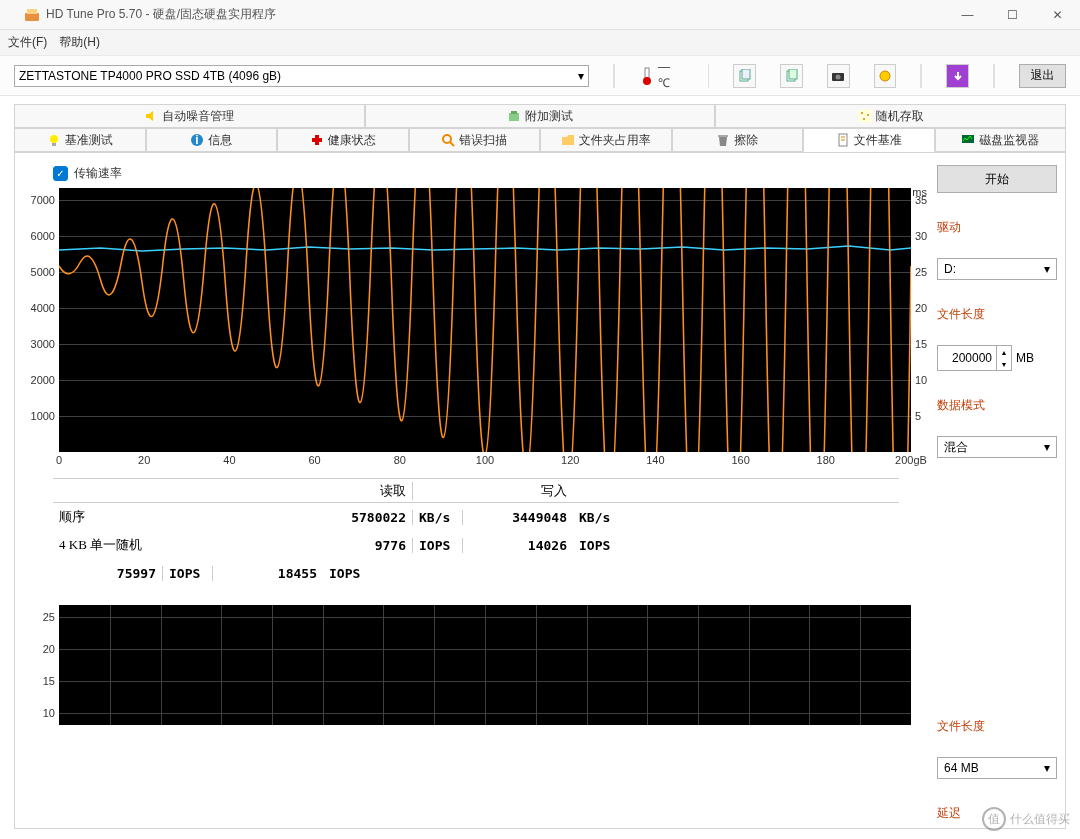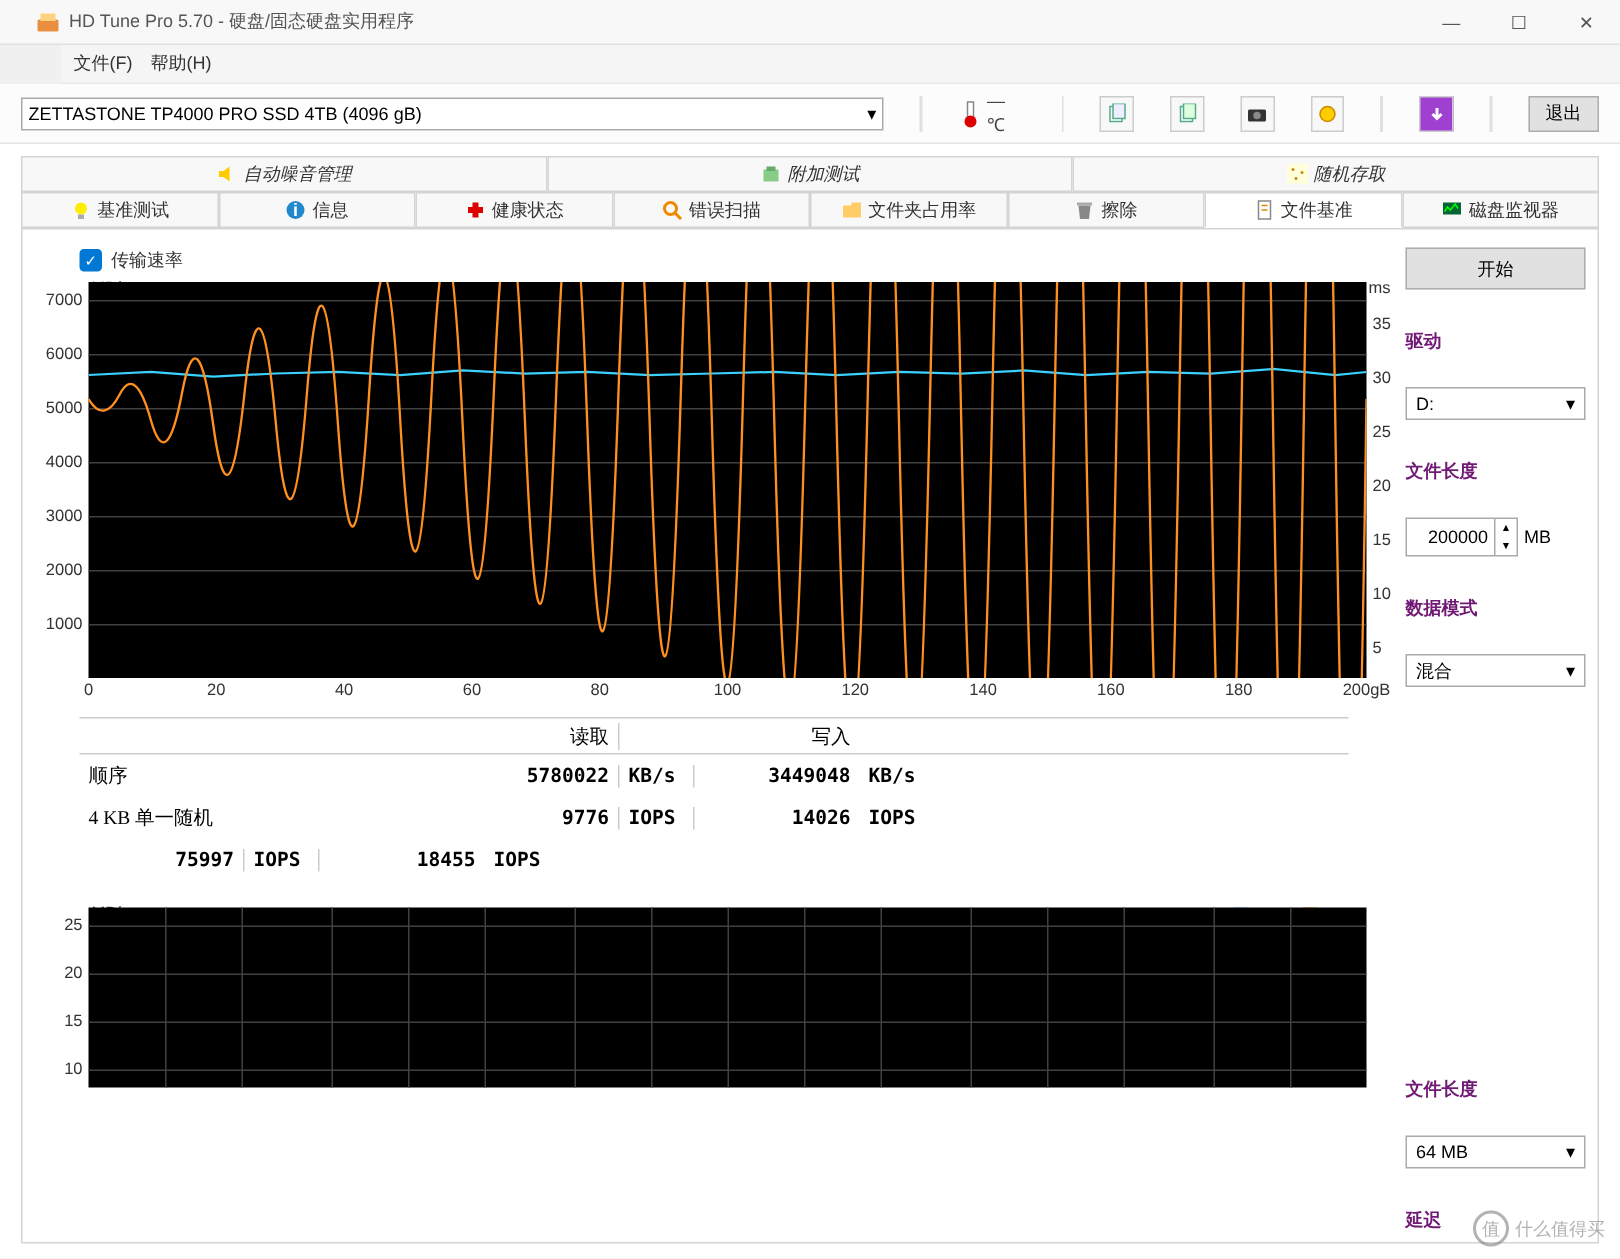--- a/index.html
+++ b/index.html
@@ -2,45 +2,45 @@
 <html><head>
 <meta charset="utf-8">
 <style>
 * { box-sizing: border-box; margin: 0; padding: 0; font-family: "Microsoft YaHei", sans-serif; font-size: 12px; }
 body { background: #f0f0f0; width: 1080px; height: 839px; overflow: hidden; position: relative; }
 .titlebar { background: #f8f8f8; height: 30px; display: flex; align-items: center; padding-left: 24px; border-bottom: 1px solid #e0e0e0; }
 .titlebar .icon { width: 16px; height: 16px; margin-right: 6px; }
 .titlebar .title { color: #555; flex: 1; }
 .winbtns { display: flex; height: 100%; }
 .winbtn { width: 45px; display: flex; align-items: center; justify-content: center; color: #555; }
-.menubar { background: #f5f5f5; height: 26px; display: flex; align-items: center; padding: 0 8px; gap: 12px; color: #333; border-bottom: 1px solid #e8e8e8; margin-left: 41px; }
+.menubar { background: #f5f5f5; height: 26px; display: flex; align-items: center; padding: 0 8px; gap: 12px; color: #333; border-bottom: 1px solid #e8e8e8; }
 .toolbar { background: #fcfcfc; height: 40px; display: flex; align-items: center; padding: 0 14px; gap: 24px; border-bottom: 1px solid #e5e5e5; }
 .drive-select { width: 610px; height: 22px; border: 1px solid #aaa; background: #fff; font-family: monospace; display: flex; align-items: center; justify-content: space-between; padding: 0 4px; }
 .toolbar .sep { width: 2px; height: 24px; background: #e0e0e0; }
 .tbtn { width: 24px; height: 24px; border: 1px solid #ccc; background: #f8f8f8; display: flex; align-items: center; justify-content: center; }
 .temp { display: flex; align-items: center; gap: 4px; color: #444; }
 .exit-btn { width: 50px; height: 24px; border: 1px solid #adadad; background: #e1e1e1; }
 .content { background: #fff; height: calc(100% - 96px); padding: 8px 8px; position: relative; }
 .tabs-row { display: flex; }
-.tabs-row.top { margin: 0 6px; font-style: italic; }
+.tabs-row.top { margin: 0 6px; }
 .tabs-row.bottom { margin: 0 6px; }
 .tab { flex: 1; height: 24px; display: flex; align-items: center; justify-content: center; gap: 4px; border: 1px solid #d4d4d4; background: #f8f8f8; font-size: 12px; color: #333; }
 .tab.active { background: #fff; border-bottom: 1px solid #fff; }
 .tab .ticon { width: 14px; height: 14px; }
 .main-area { border: 1px solid #d4d4d4; margin: 0 6px; padding: 12px 8px 6px 8px; background: #fff; height: calc(100% - 50px); display: flex; gap: 8px; }
 .graphs-col { flex: 1; display: flex; flex-direction: column; }
 .checkbox-row { display: flex; align-items: center; gap: 6px; margin-left: 30px; margin-bottom: 6px; color: #333; }
 .cb { width: 15px; height: 15px; border: 1px solid #888; border-radius: 3px; display: flex; align-items: center; justify-content: center; }
 .cb.checked { background: #0078d4; border-color: #0078d4; color: #fff; font-size: 10px; }
 .chart-wrap { position: relative; }
 .chart { background: #000; position: relative; }
 .chart1 { height: 264px; margin-left: 36px; margin-right: 18px; }
 .chart2 { height: 120px; margin-left: 36px; margin-right: 18px; }
 .y-left { position: absolute; left: 0; top: 0; width: 34px; text-align: right; color: #333; }
-.y-right { position: absolute; right: 0; top: 16px; width: 16px; text-align: right; color: #333; }
+.y-right { position: absolute; right: 0; top: 0; width: 16px; text-align: right; color: #333; }
 .y-left span, .y-right span { position: absolute; right: 2px; transform: translateY(-50%); font-size: 11px; }
 .y-right span { left: 2px; right: auto; }
 .x-axis { position: relative; margin-left: 36px; margin-right: 18px; height: 18px; color: #333; }
 .x-axis span { position: absolute; transform: translateX(-50%); font-size: 11px; top: 2px; }
 .unit-l { position: absolute; left: 38px; top: -2px; font-size: 11px; color: #333; }
 .unit-r { position: absolute; right: 2px; top: -2px; font-size: 11px; color: #333; }
 .legend { position: absolute; right: 20px; top: 0; font-size: 11px; display: flex; gap: 6px; }
 .legend .sw { width: 10px; height: 10px; display: inline-block; }
 .grid-line { position: absolute; background: #404040; }
 .svg-line { position: absolute; top: 0; left: 0; width: 100%; height: 100%; }
@@ -52,21 +52,21 @@
 .rcell.read { width: 110px; text-align: right; border-right: 1px solid #ccc; font-weight: bold; }
 .rcell.write { width: 110px; text-align: right; font-weight: bold; }
 .rcell.runit { width: 50px; font-weight: bold; border-right: 1px solid #ccc; }
 .rcell.wunit { width: 50px; font-weight: bold; }
 .spin { width: 40px; height: 22px; border: 1px solid #aaa; display: inline-flex; align-items: center; margin-left: 10px; }
 .spin input { width: 24px; border: none; text-align: center; font-size: 12px; }
 .spin .arrows { width: 14px; display: flex; flex-direction: column; }
 .spin .arrows span { height: 9px; font-size: 7px; text-align: center; border-left: 1px solid #aaa; line-height: 8px; }
 .sidebar { width: 120px; display: flex; flex-direction: column; gap: 22px; padding-top: 0px; }
 .start-btn { height: 28px; border: 1px solid #adadad; background: #e1e1e1; }
-.side-label { color: #701a75; margin-top: 4px; font-weight: bold; }
+.side-label { color: #c2410c; margin-top: 4px; }
 .side-select { height: 22px; border: 1px solid #aaa; background: #fff; display: flex; align-items: center; justify-content: space-between; padding: 0 6px; }
 .side-spin { display: flex; align-items: center; gap: 4px; }
 .side-spin .spinbox { width: 75px; height: 26px; border: 1px solid #aaa; display: flex; }
 .side-spin .spinbox input { width: 58px; border: none; text-align: right; padding: 0 4px; }
 .side-spin .spinbox .arrows { width: 16px; border-left: 1px solid #aaa; display: flex; flex-direction: column; }
 .side-spin .spinbox .arrows span { flex: 1; font-size: 7px; display: flex; align-items: center; justify-content: center; }
 .watermark { position: absolute; right: 10px; bottom: 8px; color: rgba(128,128,128,0.6); font-size: 18px; display: flex; align-items: center; gap: 4px; pointer-events: none; }
 .watermark .wicon { width: 24px; height: 24px; border: 2px solid rgba(128,128,128,0.6); border-radius: 50%; display: flex; align-items: center; justify-content: center; }
 </style>
 </head>

